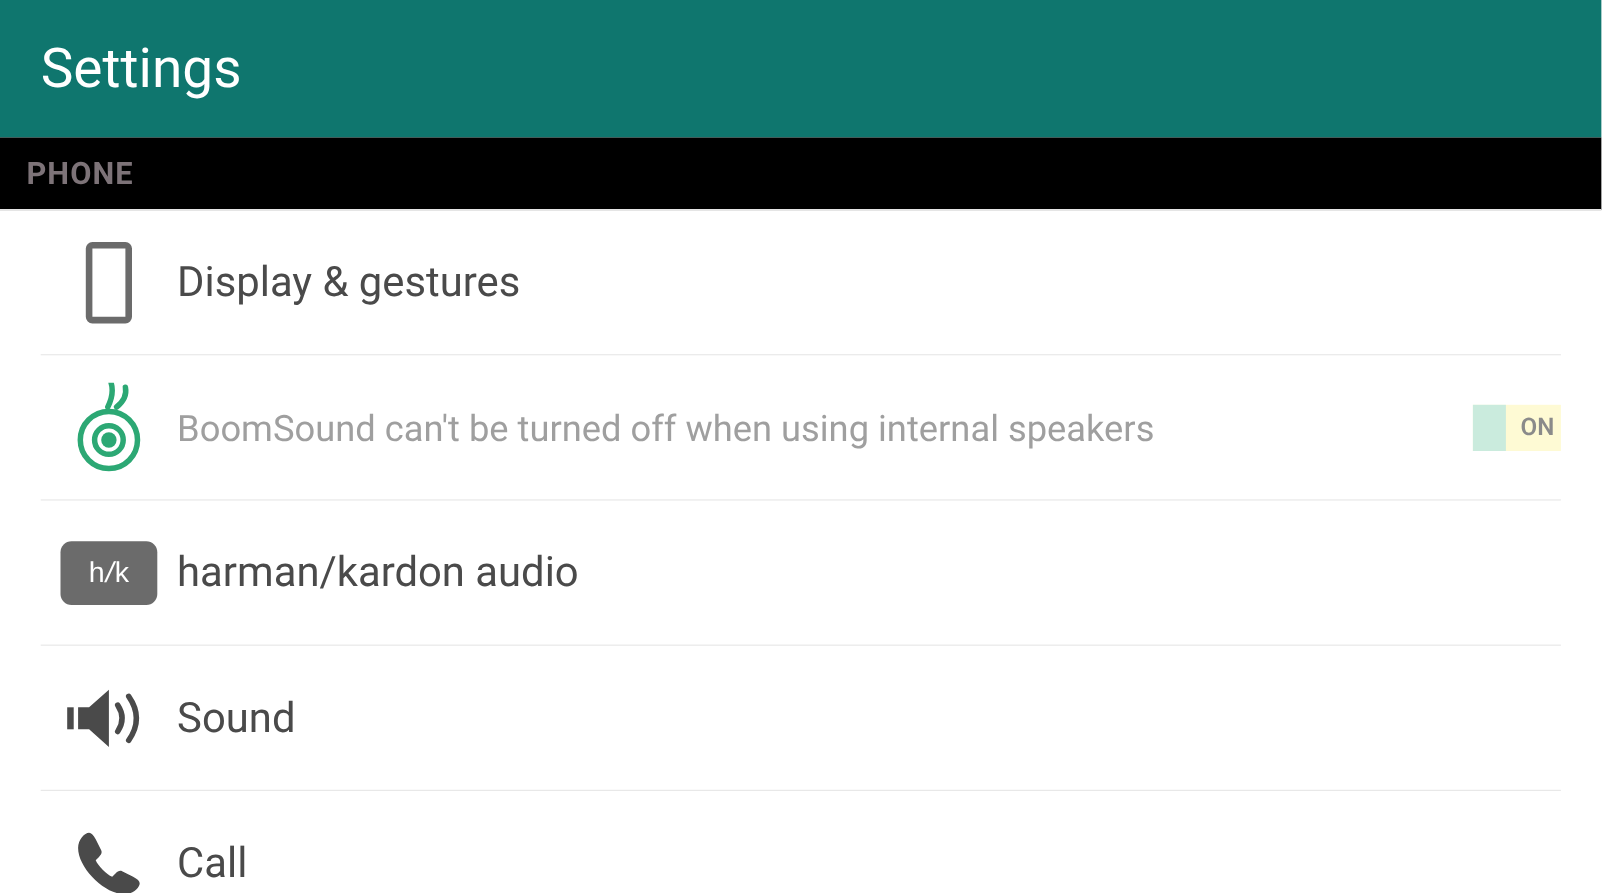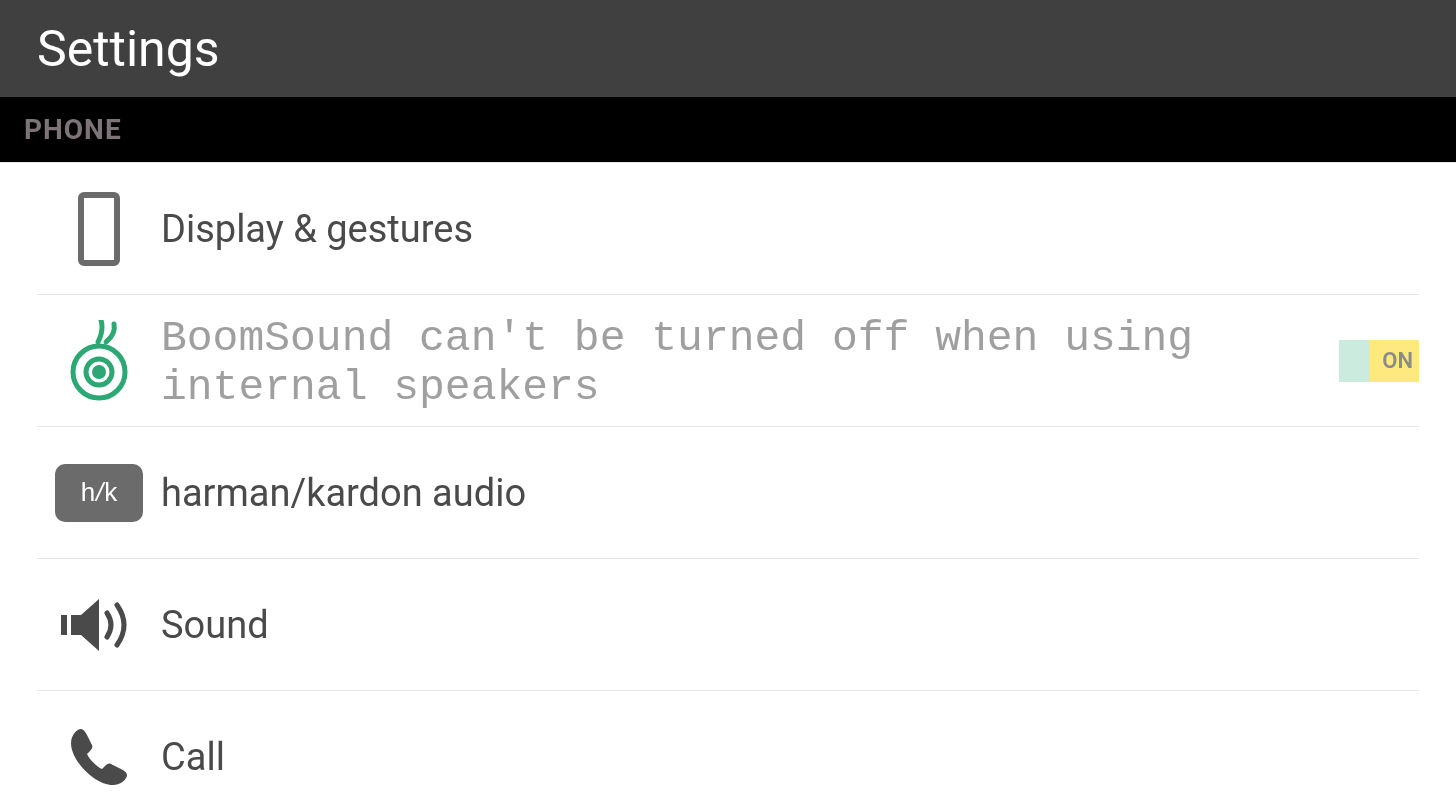--- a/index.html
+++ b/index.html
@@ -5,23 +5,23 @@
   * { margin: 0; padding: 0; box-sizing: border-box; }
   body {
     font-family: -apple-system, BlinkMacSystemFont, "Helvetica Neue", Roboto, Arial, sans-serif;
     background: #ffffff;
     width: 1456px;
     height: 812px;
     overflow: hidden;
     color: #4a4a4a;
   }
   .header {
-    background: #404040;
+    background: #0f766e;
     color: #ffffff;
-    height: 97px;
+    height: 125px;
     display: flex;
     align-items: center;
     padding-left: 37px;
   }
   .header-title {
     font-size: 50px;
     font-weight: 400;
   }
   .section-header {
     background: #000000;
@@ -53,30 +53,29 @@
     display: flex;
     flex-direction: column;
     justify-content: center;
   }
   .row-title {
     font-size: 38px;
     color: #4a4a4a;
     font-weight: 400;
   }
   .row-subtitle {
-    font-size: 43px;
+    font-size: 33px;
     color: #9f9f9f;
     margin-top: 4px;
-    font-family: Liberation Mono, monospace;
   }
   .row-disabled .row-title { color: #9f9f9f; }
   .toggle {
     width: 80px;
     height: 42px;
-    background: #fde047;
+    background: #fef9c3;
     position: relative;
     display: flex;
     align-items: center;
     justify-content: flex-end;
     padding-right: 6px;
     font-size: 22px;
     font-weight: 600;
     color: #5a5a5a;
     margin-right: 0;
   }

